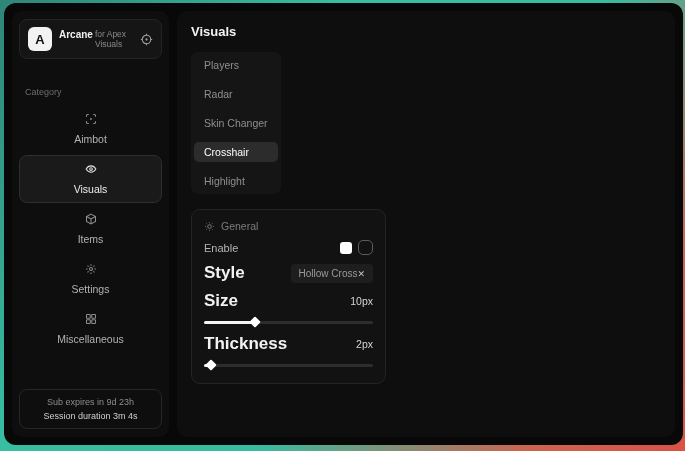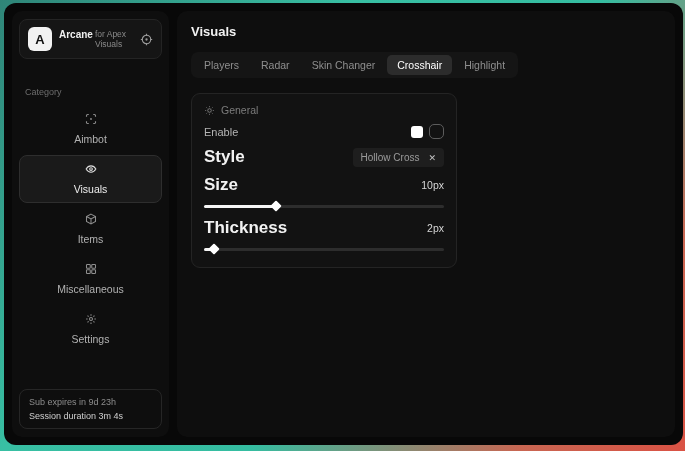--- a/index.html
+++ b/index.html
@@ -77,54 +77,56 @@
   .nav-item.active .label { color: #ececec; }
   .nav-item.active .icon { color: #dcdcdc; }
   .sidebar-footer {
     margin-top: auto;
     border: 1px solid #262626;
     border-radius: 8px;
     padding: 7px 9px;
     display: flex;
     flex-direction: column;
     gap: 4px;
+    align-items: center;
   }
   .footer-line1 { color: #8d8d8d; font-size: 9px; }
   .footer-line2 { color: #cfcfcf; font-size: 9px; }
   
   .main {
     flex: 1;
     background: #0e0e0e;
     border-radius: 10px;
     padding: 13px 14px;
     display: flex;
     flex-direction: column;
   }
   .page-title { color: #f2f2f2; font-size: 13px; font-weight: bold; }
   .tabbar {
     margin-top: 13px;
     align-self: flex-start;
     display: inline-flex;
     background: #151515;
     border-radius: 7px;
     padding: 3px;
-    gap: 2px;
+    gap: 9px;
+    flex-direction: column;
   }
   .tab {
     font-size: 10.5px;
     color: #8f8f8f;
     padding: 4px 10px;
     border-radius: 5px;
     cursor: pointer;
     white-space: nowrap;
   }
   .tab.active { background: #2c2c2c; color: #ffffff; font-weight: normal; }
   .panel {
     margin-top: 15px;
-    width: 266px;
+    width: 195px;
     background: #121212;
     border: 1px solid #242424;
     border-radius: 9px;
     padding: 10px 12px 14px 12px;
   }
   .panel-header {
     display: flex;
     align-items: center;
     gap: 6px;
     color: #7c7c7c;
@@ -149,21 +151,20 @@
   .checkbox {
     width: 15px; height: 15px;
     border: 1.5px solid #5c5c5c;
     border-radius: 5px;
     background: transparent;
     cursor: pointer;
   }
   .select-chip {
     display: flex;
     align-items: flex-end;
-    gap: 9px;
     background: #1e1e1e;
     border-radius: 4px;
     padding: 4px 8px;
     cursor: pointer;
   }
   .select-chip .chip-value { color: #9b9b9b; font-size: 10px; }
   .select-chip .chip-x { color: #c2c2c2; font-size: 9px; cursor: pointer; }
   .slider {
     position: relative;
     margin-top: 8px;
@@ -242,36 +243,36 @@
           <svg width="12" height="12" viewBox="0 0 16 16" fill="none" stroke="currentColor" stroke-width="1.4">
             <path d="M8 1.5l6 3.2v6.6l-6 3.2-6-3.2V4.7z"></path>
             <path d="M2 4.7l6 3.3 6-3.3M8 8v6.5"></path>
           </svg>
         </span>
         <span class="label">Items</span>
       </div>
       <div class="nav-item">
         <span class="icon">
           <svg width="12" height="12" viewBox="0 0 16 16" fill="none" stroke="currentColor" stroke-width="1.4">
+            <circle cx="8" cy="8" r="2"></circle>
+            <path d="M8 1.5v2M8 12.5v2M1.5 8h2M12.5 8h2M3.4 3.4l1.4 1.4M11.2 11.2l1.4 1.4M12.6 3.4l-1.4 1.4M4.8 11.2l-1.4 1.4"></path>
+          </svg>
+        </span>
+        <span class="label">Settings</span>
+      </div>
+      <div class="nav-item">
+        <span class="icon">
+          <svg width="12" height="12" viewBox="0 0 16 16" fill="none" stroke="currentColor" stroke-width="1.4">
             <rect x="2" y="2" width="5" height="5" rx="1"></rect>
             <rect x="9" y="2" width="5" height="5" rx="1"></rect>
             <rect x="2" y="9" width="5" height="5" rx="1"></rect>
             <rect x="9" y="9" width="5" height="5" rx="1"></rect>
           </svg>
         </span>
         <span class="label">Miscellaneous</span>
-      </div>
-      <div class="nav-item">
-        <span class="icon">
-          <svg width="12" height="12" viewBox="0 0 16 16" fill="none" stroke="currentColor" stroke-width="1.4">
-            <circle cx="8" cy="8" r="2"></circle>
-            <path d="M8 1.5v2M8 12.5v2M1.5 8h2M12.5 8h2M3.4 3.4l1.4 1.4M11.2 11.2l1.4 1.4M12.6 3.4l-1.4 1.4M4.8 11.2l-1.4 1.4"></path>
-          </svg>
-        </span>
-        <span class="label">Settings</span>
       </div>
     </div>
 
     <div class="sidebar-footer">
       <span class="footer-line1">Sub expires in 9d 23h</span>
       <span class="footer-line2">Session duration 3m 4s</span>
     </div>
   </div>
 
   <div class="main">

